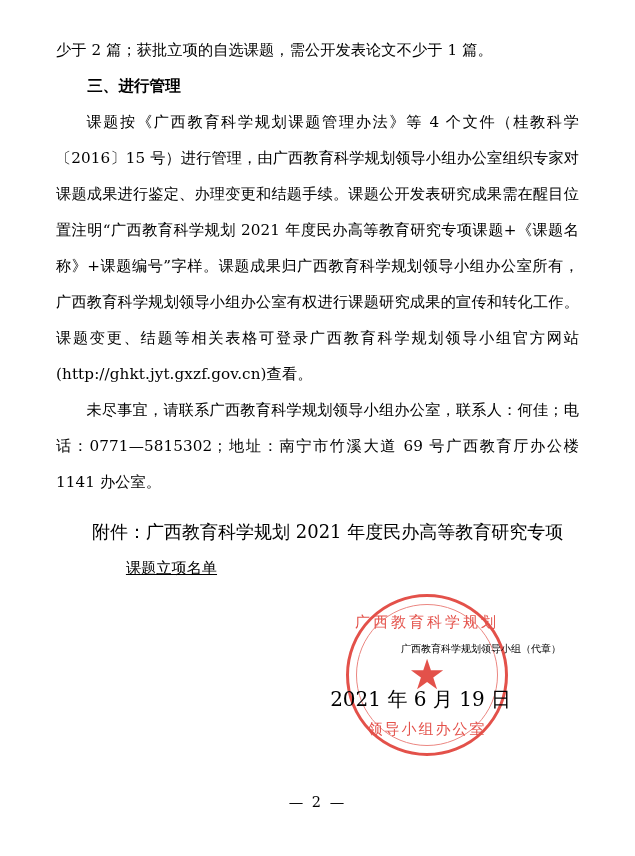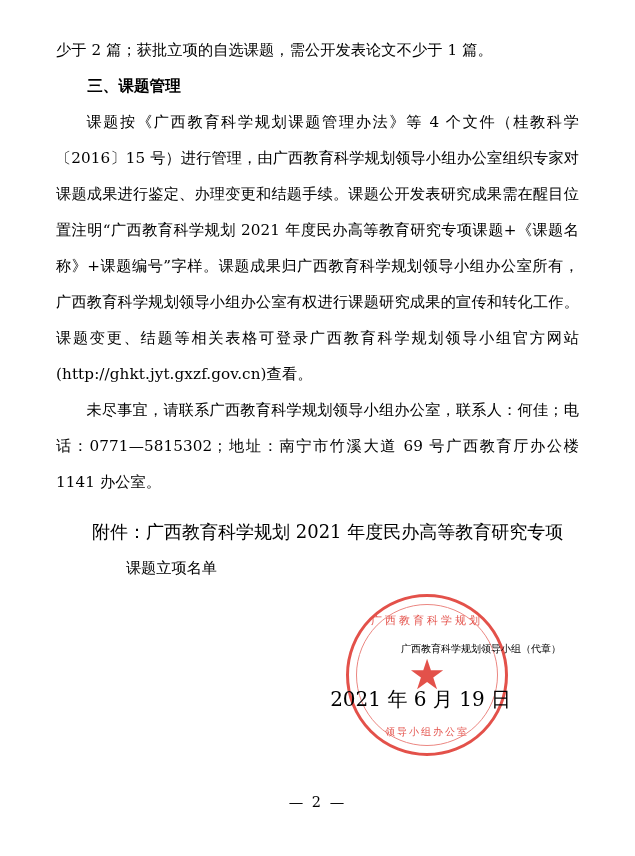--- a/index.html
+++ b/index.html
@@ -51,20 +51,21 @@
     margin: 0;
     text-indent: 2em;
     font-size: 18px;
     line-height: 36px;
   }
   .attach-cont {
     margin: 0;
     padding-left: 4.6em;
     font-size: 15.2px;
     line-height: 36px;
+    text-decoration: underline;
   }
   .sign-block {
     margin-top: 46px;
     text-align: right;
     padding-right: 18px;
     position: relative;
     z-index: 3;
   }
   .sign-line {
     font-size: 10px;
@@ -96,30 +97,30 @@
     color: #e03a32;
     font-size: 42px;
     line-height: 42px;
   }
   .seal-text-top, .seal-text-bottom {
     position: absolute;
     left: 0;
     width: 100%;
     text-align: center;
     color: #e03a32;
-    font-size: 11px;
+    font-size: 15px;
     font-family: "DejaVu Sans", "Liberation Sans", sans-serif;
     letter-spacing: 3px;
   }
   .seal-text-top {
     top: 16px;
   }
   .seal-text-bottom {
     bottom: 14px;
-    font-size: 10px;
+    font-size: 15px;
     letter-spacing: 2px;
   }
   .seal-ring-inner {
     position: absolute;
     left: 7px;
     top: 7px;
     right: 7px;
     bottom: 7px;
     border: 1px solid #e8756f;
     border-radius: 50%;
@@ -135,21 +136,21 @@
     letter-spacing: 2px;
   }
 </style>
 </head>
 <body>
 
 <div class="page">
 
   <p class="body-text cont-line">少于 2 篇；获批立项的自选课题，需公开发表论文不少于 1 篇。</p>
 
-  <h2 class="heading">三、课题管理</h2>
+  <h2 class="heading">三、进行管理</h2>
 
   <p class="body-text para">课题按《广西教育科学规划课题管理办法》等 4 个文件（桂教科学〔2016〕15 号）进行管理，由广西教育科学规划领导小组办公室组织专家对课题成果进行鉴定、办理变更和结题手续。课题公开发表研究成果需在醒目位置注明“广西教育科学规划 2021 年度民办高等教育研究专项课题+《课题名称》+课题编号”字样。课题成果归广西教育科学规划领导小组办公室所有，广西教育科学规划领导小组办公室有权进行课题研究成果的宣传和转化工作。课题变更、结题等相关表格可登录广西教育科学规划领导小组官方网站(http://ghkt.jyt.gxzf.gov.cn)查看。</p>
 
   <p class="body-text para">未尽事宜，请联系广西教育科学规划领导小组办公室，联系人：何佳；电话：0771—5815302；地址：南宁市竹溪大道 69 号广西教育厅办公楼 1141 办公室。</p>
 
   <div class="gap-small"></div>
 
   <p class="attach">附件：广西教育科学规划 2021 年度民办高等教育研究专项</p>
   <p class="attach-cont">课题立项名单</p>
 

